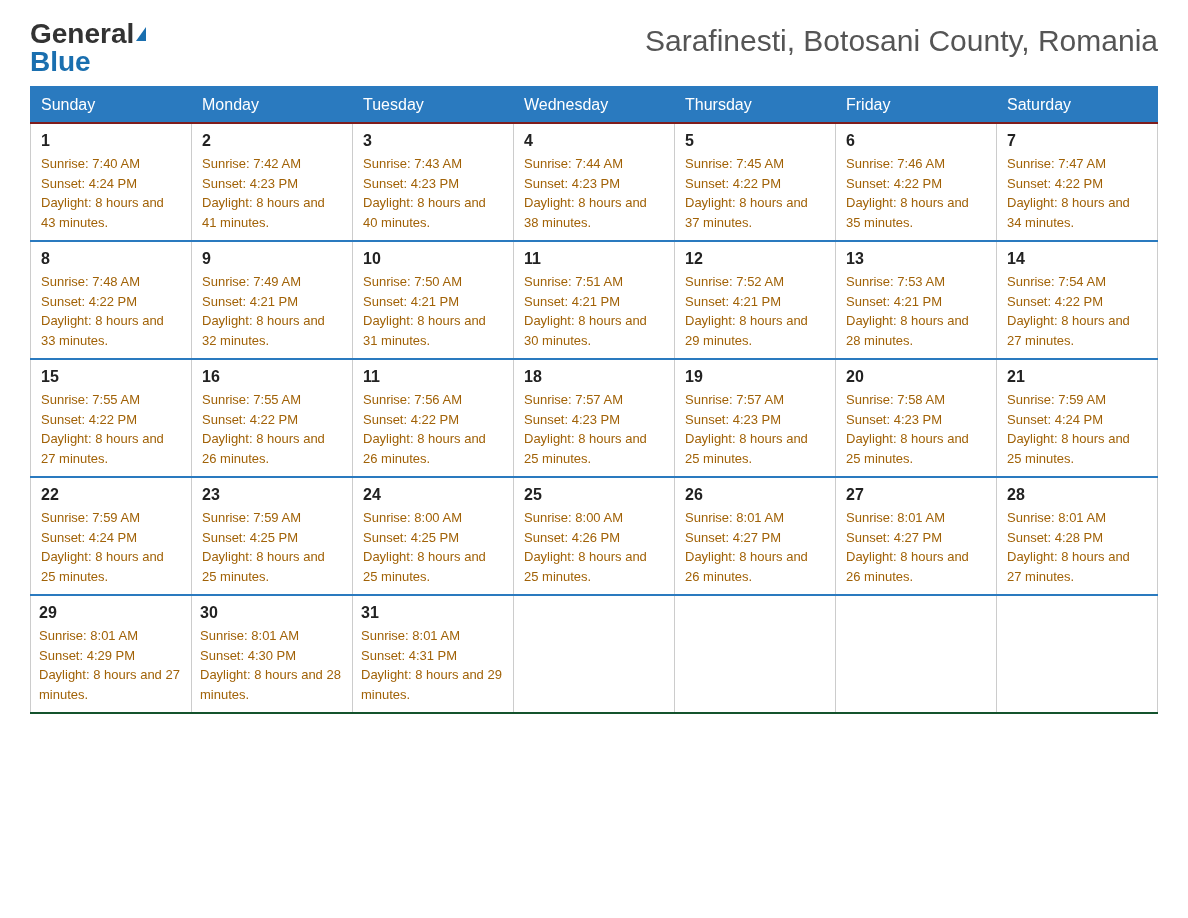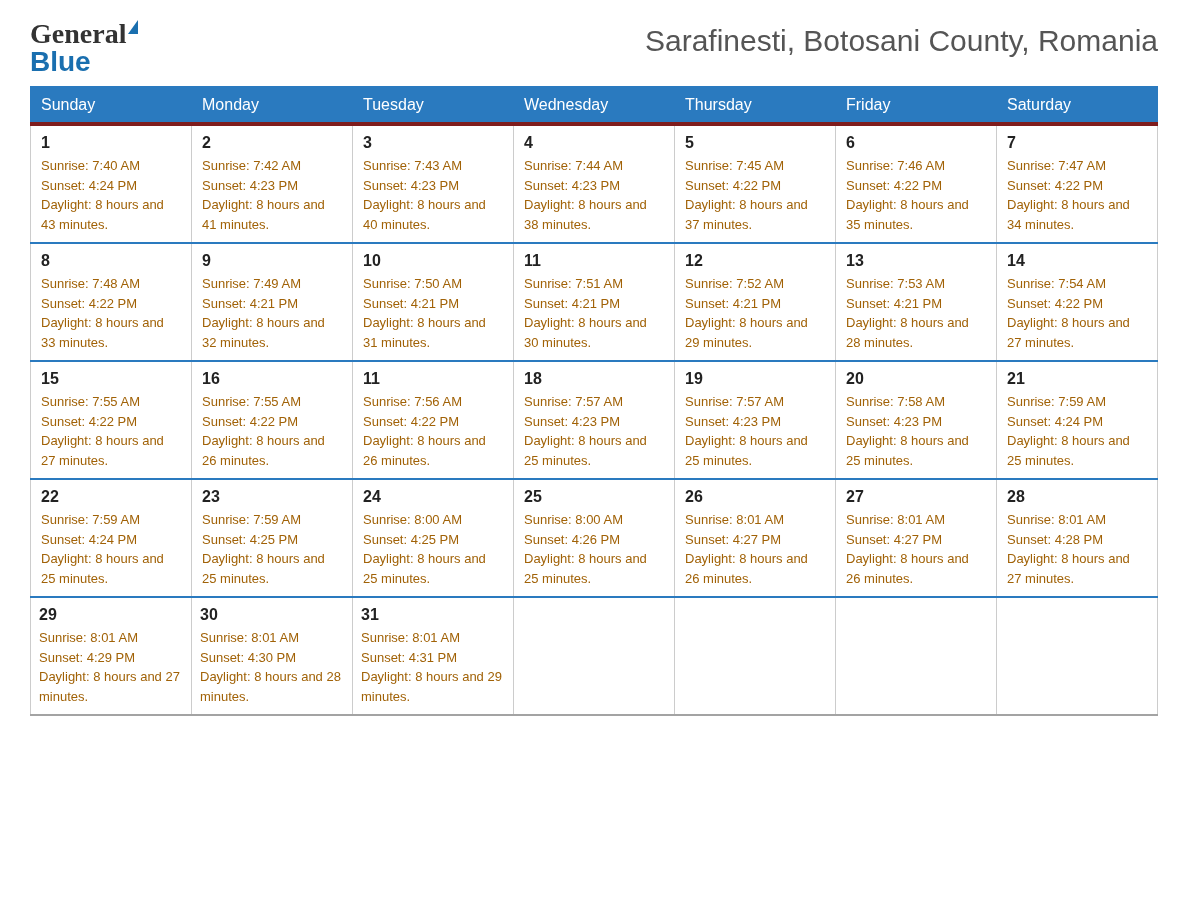--- a/index.html
+++ b/index.html
@@ -37,21 +37,21 @@
       display: inline-block;
       width: 0;
       height: 0;
       border-left: 10px solid transparent;
       border-bottom: 14px solid #1a6faf;
       margin-left: 2px;
       vertical-align: middle;
     }
     .logo-line {
       display: flex;
-      font-family: Liberation Serif, serif;
+      align-items: center;
     }
     .title-area {
       text-align: right;
     }
     .month-year-title {
       font-size: 52px;
       font-weight: normal;
       color: #222;
       line-height: 1.1;
     }
@@ -90,26 +90,26 @@
     }
     .day-info {
       font-size: 13px;
       color: #a16207;
       line-height: 1.5;
     }
     .empty-cell {
       background: #fff;
     }
     tr:last-child td {
-      border-bottom: 2px solid #a3a3a3;
+      border-bottom: 2px solid #14532d;
       padding-left: 8px;
     }
     .calendar-table thead tr th {
       border-top: 2px solid #2a7abf;
-      border-bottom: 4px solid #7f1d1d;
+      border-bottom: 2px solid #7f1d1d;
     }
     .week-row td {
       border-top: 2px solid #2a7abf;
     }
   </style>
 </head>
 <body>
 
 <div class="header-area">
   <div class="logo">

